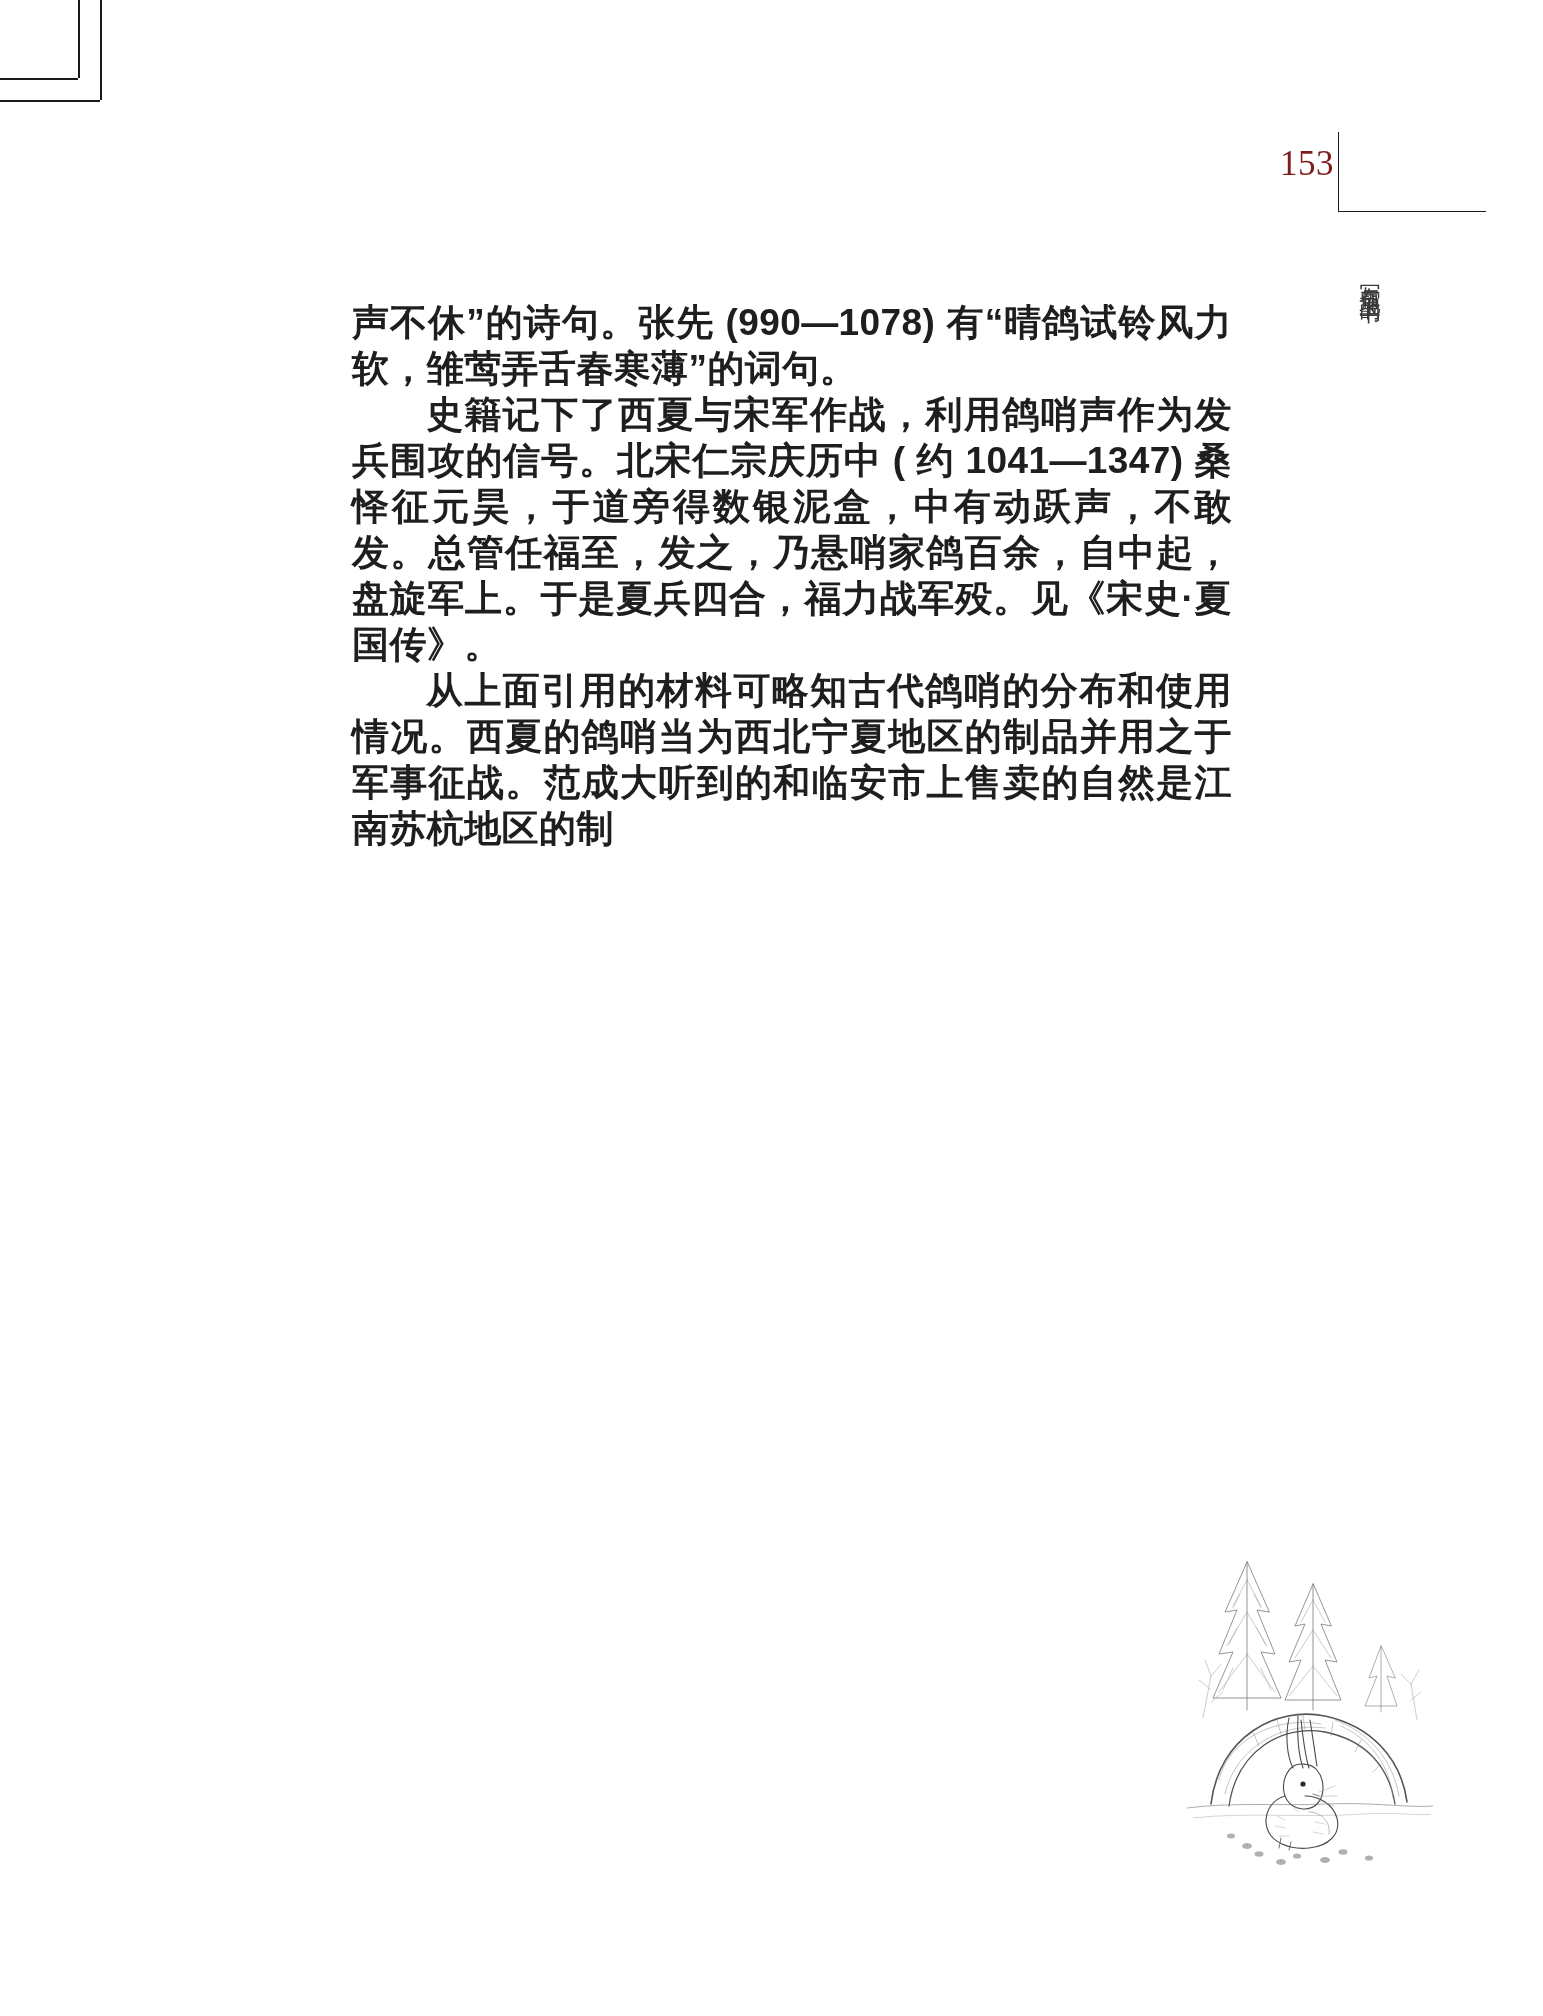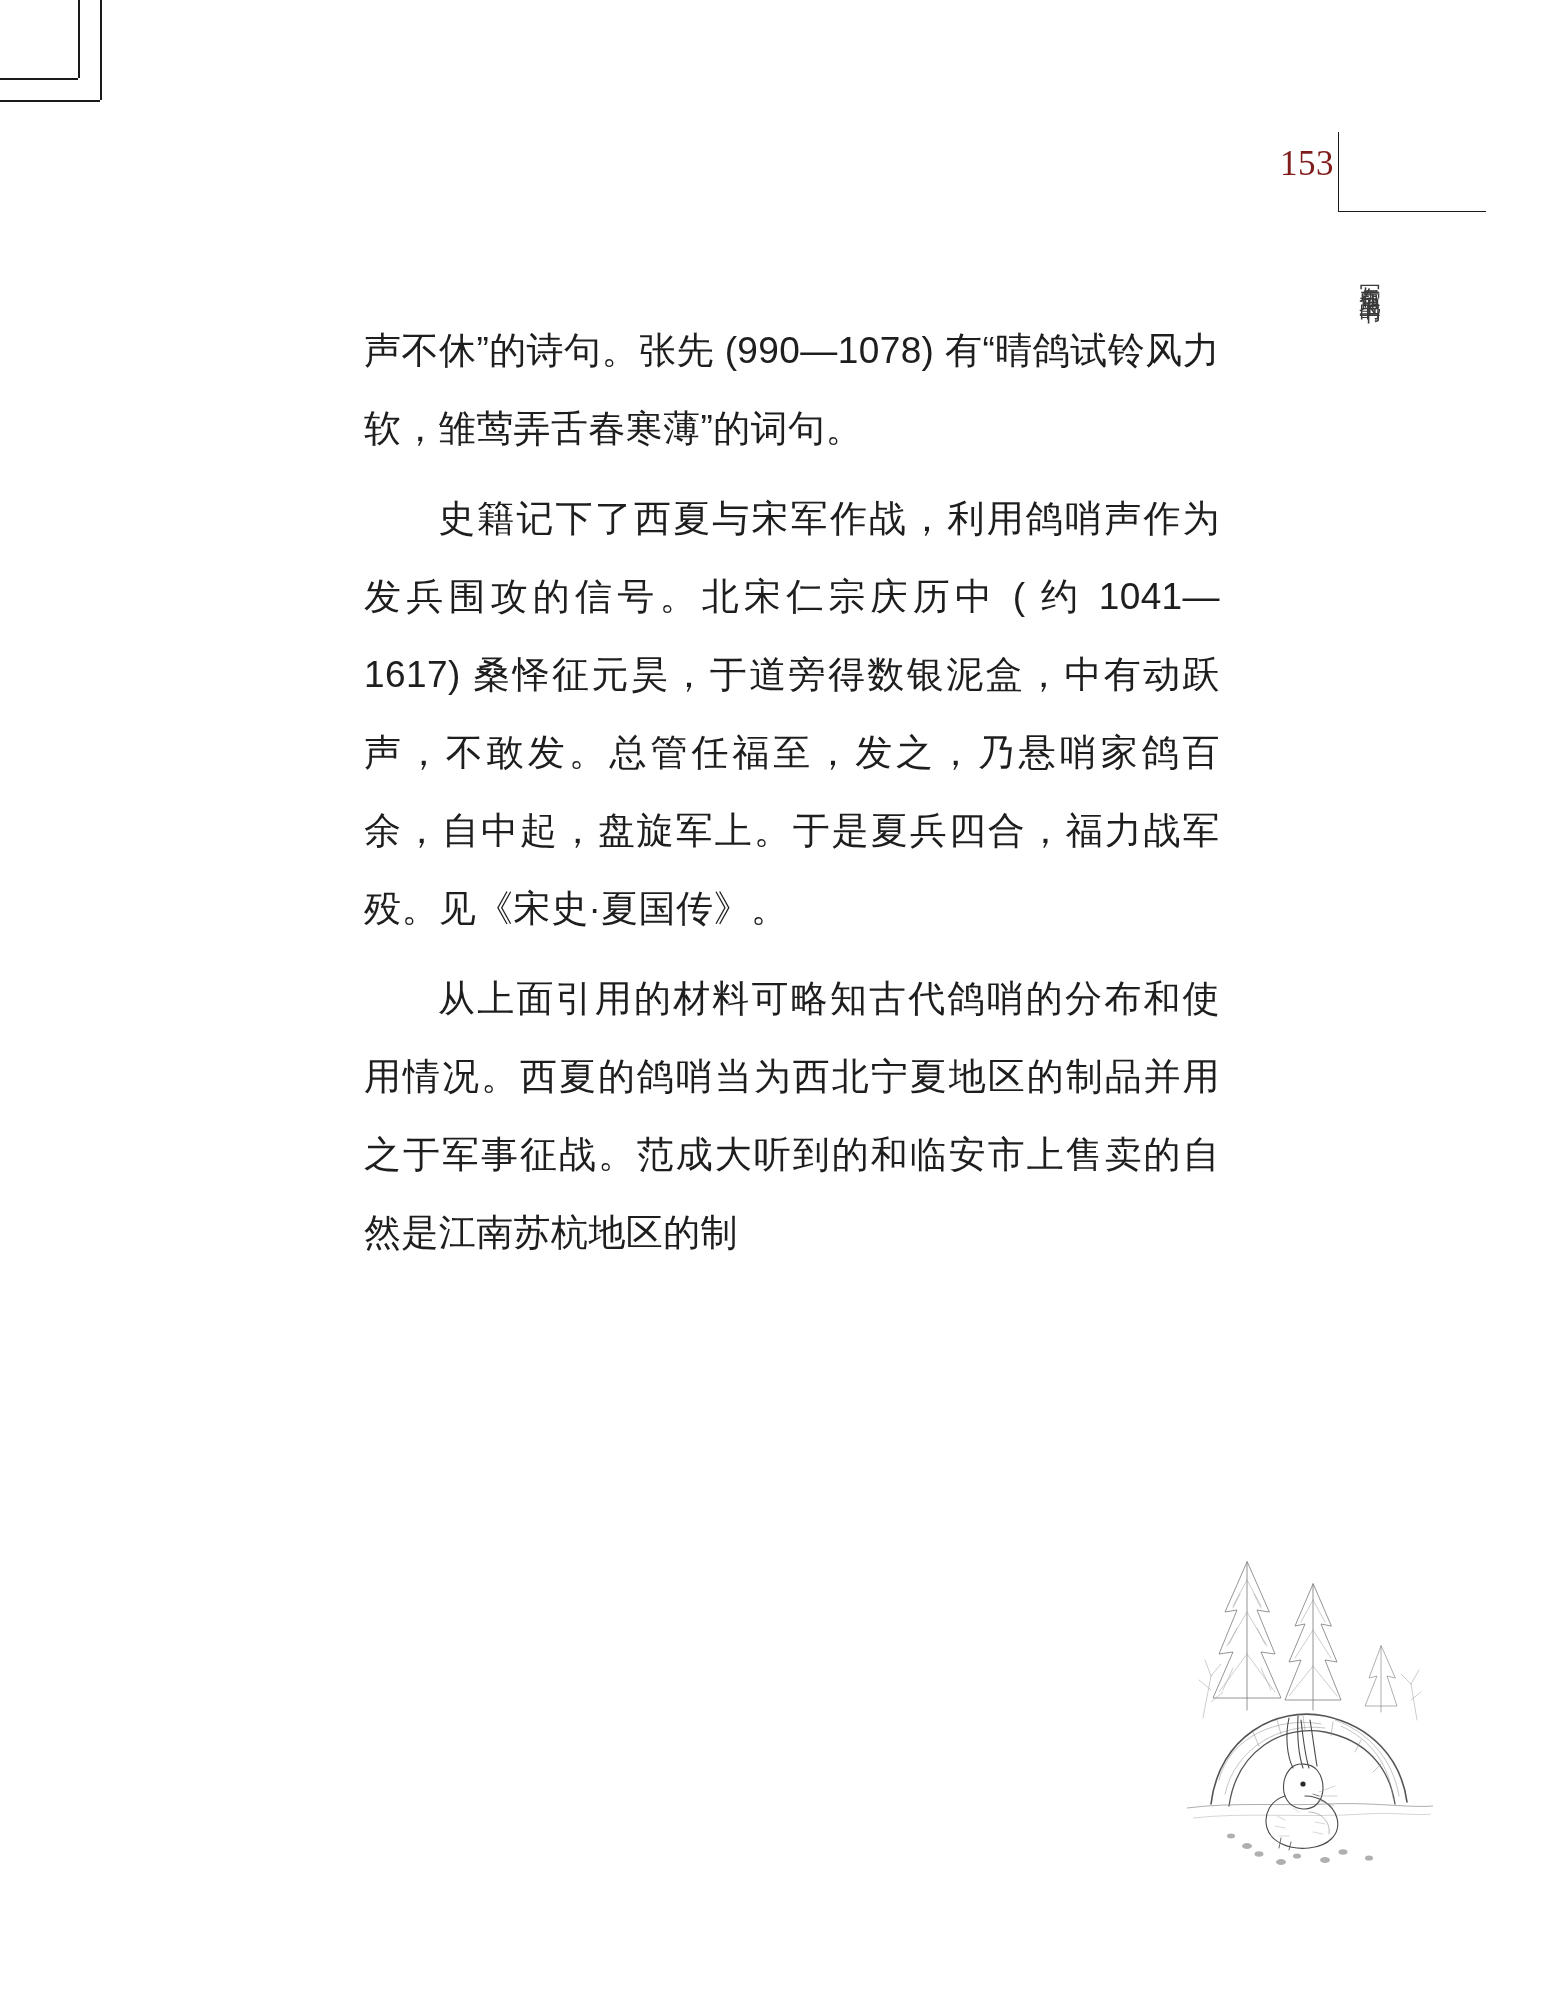--- a/index.html
+++ b/index.html
@@ -91,29 +91,29 @@
   }
 
   
   .text-col {
     position: absolute;
     left: 352px;
     top: 300px;
     width: 880px;
   }
   .para {
-    margin: 12px;
+    margin: 0;
     font-size: 37px;
-    line-height: 78px;
+    line-height: 46px;
     color: #1e1e1e;
     text-align: justify;
     text-justify: inter-character;
     letter-spacing: 0.4px;
     font-family: "Liberation Sans", "DejaVu Sans", sans-serif;
-    font-weight: 400;
+    font-weight: 700;
   }
   .para.indent { text-indent: 2em; }
   .para + .para { margin-top: 0; }
 
   
   .illustration {
     position: absolute;
     left: 1185px;
     top: 1550px;
     width: 250px;
@@ -145,21 +145,21 @@
   <div class="folio-block">
     <div class="folio-rule-v"></div>
     <div class="folio-rule-h"></div>
     <div class="folio-num">153</div>
   </div>
 
   <div class="running-head">写在雪地上的书</div>
 
   <div class="text-col">
     <p class="para">声不休”的诗句。张先 (990—1078) 有“晴鸽试铃风力软，雏莺弄舌春寒薄”的词句。</p>
-    <p class="para indent">史籍记下了西夏与宋军作战，利用鸽哨声作为发兵围攻的信号。北宋仁宗庆历中 ( 约 1041—1617) 桑怿征元昊，于道旁得数银泥盒，中有动跃声，不敢发。总管任福至，发之，乃悬哨家鸽百余，自中起，盘旋军上。于是夏兵四合，福力战军殁。见《宋史·夏国传》。</p>
+    <p class="para indent">史籍记下了西夏与宋军作战，利用鸽哨声作为发兵围攻的信号。北宋仁宗庆历中 ( 约 1041—1347) 桑怿征元昊，于道旁得数银泥盒，中有动跃声，不敢发。总管任福至，发之，乃悬哨家鸽百余，自中起，盘旋军上。于是夏兵四合，福力战军殁。见《宋史·夏国传》。</p>
     <p class="para indent">从上面引用的材料可略知古代鸽哨的分布和使用情况。西夏的鸽哨当为西北宁夏地区的制品并用之于军事征战。范成大听到的和临安市上售卖的自然是江南苏杭地区的制</p>
   </div>
 
   <div class="illustration">
     <svg viewBox="0 0 250 330" width="250" height="330" xmlns="http://www.w3.org/2000/svg">
       <g stroke="#7a7a7a" stroke-width="0.8" fill="none" stroke-linecap="round">
 
         <path d="M62 12 L40 62 L52 60 L34 104 L48 102 L28 148 L96 148 L76 102 L90 104 L72 60 L84 62 Z"></path>
         <path d="M62 12 L62 160"></path>
         <g stroke-width="0.5" stroke="#9a9a9a">

